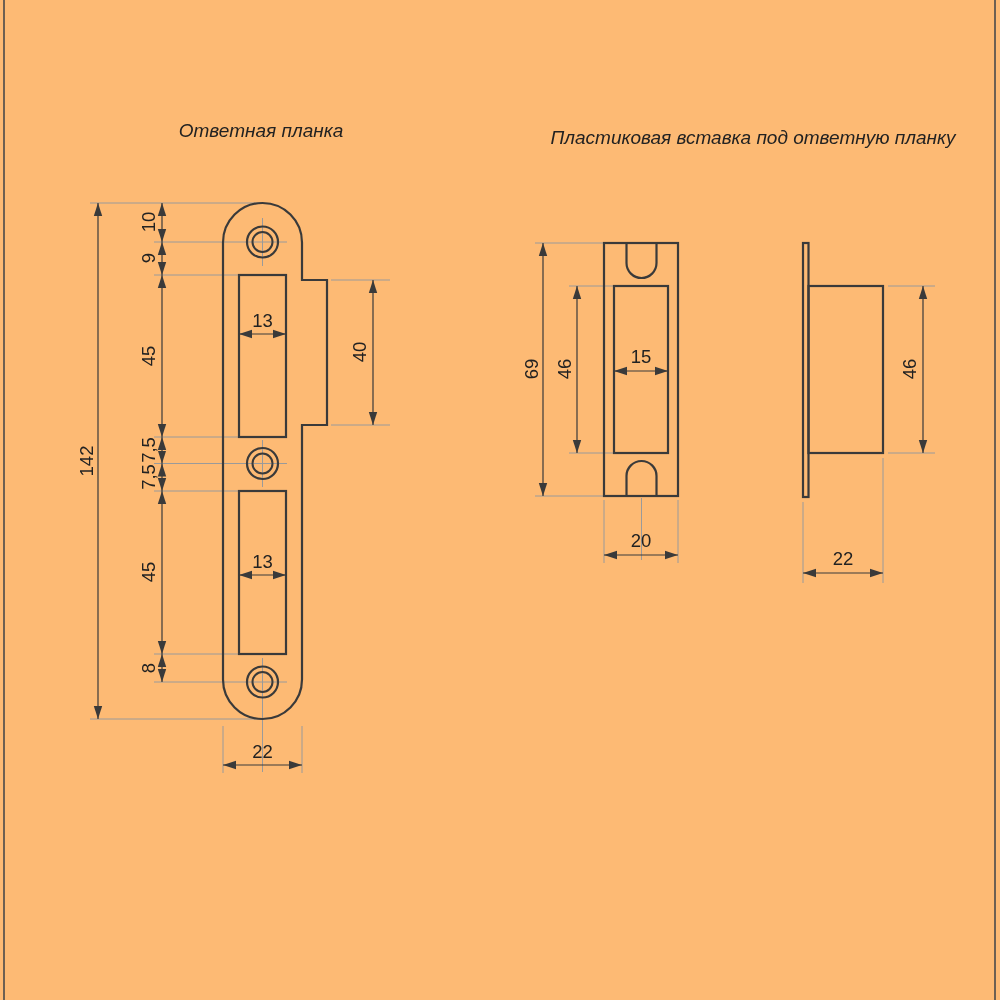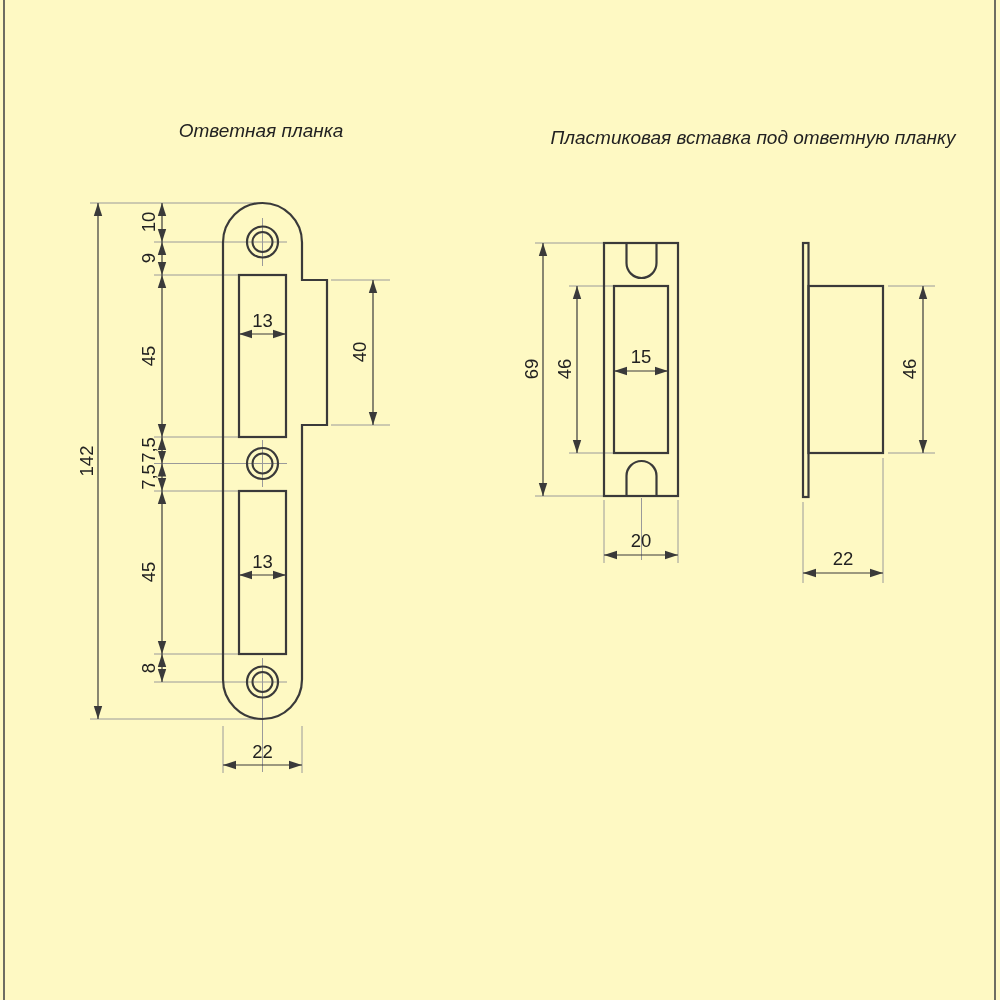--- a/index.html
+++ b/index.html
@@ -1,16 +1,16 @@
 <!DOCTYPE html>
 <html><head>
 <meta charset="utf-8">
 <style>
   html,body{margin:0;padding:0;background:#ffffff;}
-  .stage{position:relative;width:1000px;height:1000px;background:#fef9c3;overflow:hidden;
+  .stage{position:relative;width:1000px;height:1000px;background:#fdba74;overflow:hidden;
          font-family:"Liberation Sans", sans-serif;}
   svg{display:block;}
   .title{font:italic 19px "Liberation Sans", sans-serif;fill:#222222;}
   .dimtxt{font:18.5px "Liberation Sans", sans-serif;fill:#222222;}
   .outline{fill:none;stroke:#3a3a3a;stroke-width:2.2;}
   .outline-thin{fill:none;stroke:#3a3a3a;stroke-width:2;}
   .dim{stroke:#3a3a3a;stroke-width:1.2;fill:none;}
   .ext{stroke:#9a9a9a;stroke-width:1;fill:none;}
   .pborder{stroke:#4a4a4a;stroke-width:1.6;}
 </style>

